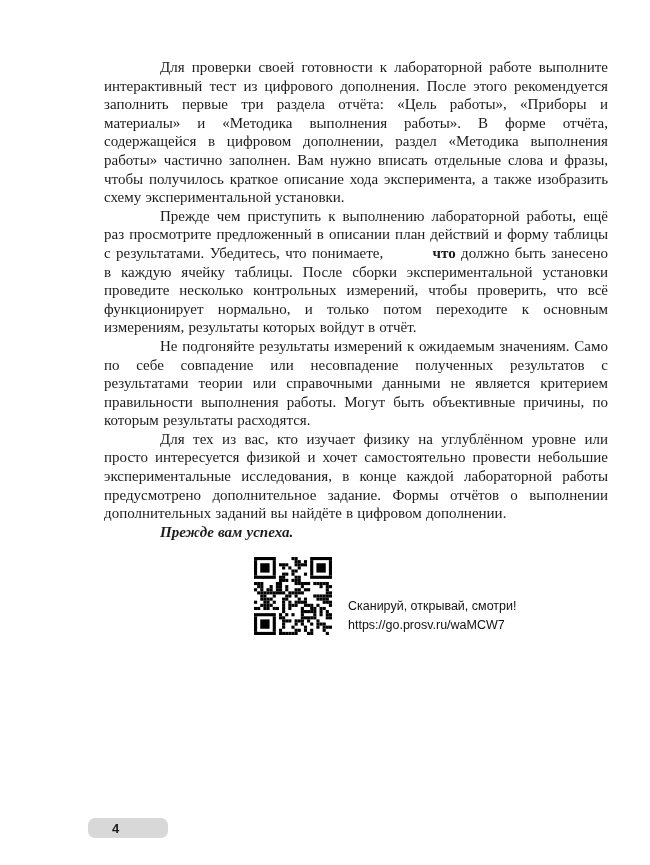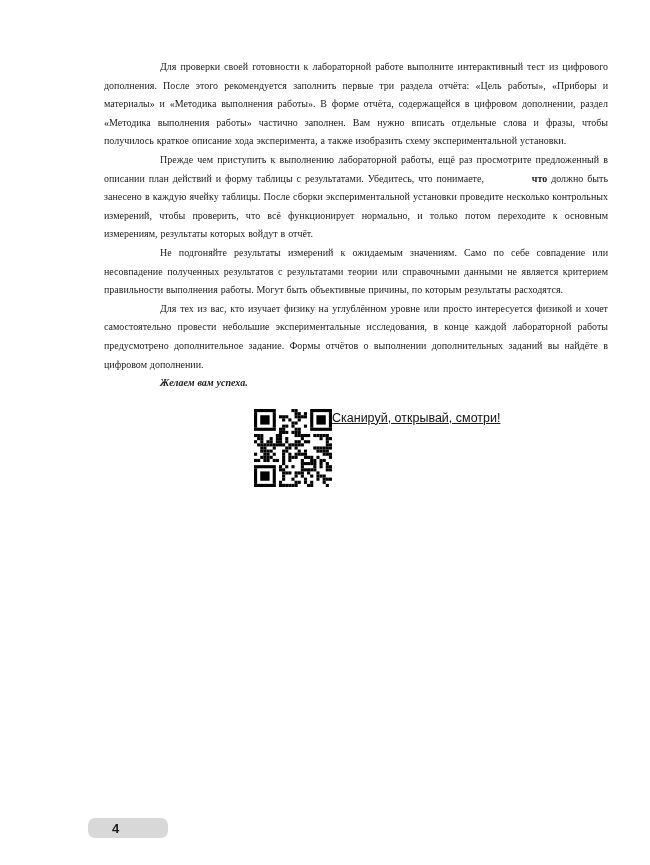--- a/index.html
+++ b/index.html
@@ -19,21 +19,21 @@
   .text-block {
     position: absolute;
     left: 104px;
     top: 58px;
     width: 504px;
   }
   .text-block p {
     margin: 0;
     text-align: justify;
     text-indent: 56px;
-    font-size: 10px;
+    font-size: 15px;
     line-height: 18.6px;
     hyphens: auto;
     -webkit-hyphens: auto;
     word-spacing: 0.4px;
   }
   .text-block p b {
     font-weight: bold;
     margin-left: 44px;
   }
   .closing {
@@ -42,22 +42,22 @@
     font-size: 15px;
     line-height: 19px;
     font-weight: bold;
     font-style: italic;
     text-align: left;
   }
   .qr-row {
     margin-top: 16px;
     margin-left: 150px;
     display: flex;
-    align-items: flex-start;
-    text-decoration: underline;
+    align-items: flex-end;
+    gap: 16px;
   }
   .qr {
     width: 78px;
     height: 78px;
     background: #ffffff;
     display: block;
     flex: 0 0 auto;
   }
   .qr-caption {
     font-family: "Liberation Sans", "DejaVu Sans", sans-serif;
@@ -89,21 +89,21 @@
 <div class="page">
 
   <div class="text-block">
     <div id="paragraphs">
         <p><span>Для проверки своей готовности к лабораторной работе выполните интерактивный тест из цифрового дополнения. После этого рекомендуется заполнить первые три раздела отчёта: «Цель работы», «Приборы и материалы» и «Методика выполнения работы». В форме отчёта, содержащейся в цифровом дополнении, раздел «Методика выполнения работы» частично заполнен. Вам нужно вписать отдельные слова и фразы, чтобы получилось краткое описание хода эксперимента, а также изобразить схему экспериментальной установки.</span></p>
         <p><span>Прежде чем приступить к выполнению лабораторной работы, ещё раз просмотрите предложенный в описании план действий и форму таблицы с результатами. Убедитесь, что понимаете, </span><b>что</b><span> должно быть занесено в каждую ячейку таблицы. После сборки экспериментальной установки проведите несколько контрольных измерений, чтобы проверить, что всё функционирует нормально, и только потом переходите к основным измерениям, результаты которых войдут в отчёт.</span></p>
         <p><span>Не подгоняйте результаты измерений к ожидаемым значениям. Само по себе совпадение или несовпадение полученных результатов с результатами теории или справочными данными не является критерием правильности выполнения работы. Могут быть объективные причины, по которым результаты расходятся.</span></p>
         <p><span>Для тех из вас, кто изучает физику на углублённом уровне или просто интересуется физикой и хочет самостоятельно провести небольшие экспериментальные исследования, в конце каждой лабораторной работы предусмотрено дополнительное задание. Формы отчётов о выполнении дополнительных заданий вы найдёте в цифровом дополнении.</span></p>
       </div>
 
-    <p class="closing">Желаем вам успеха.</p>
+    <p class="closing">Прежде вам успеха.</p>
 
     <div class="qr-row">
       <svg id="qr" class="qr" xmlns="http://www.w3.org/2000/svg" viewBox="0 0 25 25">
           <rect x="0" y="0" width="25" height="25" fill="#ffffff"></rect>
           <g fill="#000000">
             <rect x="0" y="0" width="7" height="1"></rect>
             <rect x="0" y="6" width="7" height="1"></rect>
             <rect x="0" y="1" width="1" height="5"></rect>
             <rect x="6" y="1" width="1" height="5"></rect>
             <rect x="2" y="2" width="3" height="3"></rect>
@@ -323,20 +323,21 @@
             <rect x="11" y="24" width="1" height="1"></rect>
             <rect x="12" y="24" width="1" height="1"></rect>
             <rect x="13" y="24" width="1" height="1"></rect>
             <rect x="17" y="24" width="1" height="1"></rect>
             <rect x="18" y="24" width="1" height="1"></rect>
             <rect x="23" y="24" width="1" height="1"></rect>
           </g>
         </svg>
       <div class="qr-caption">
         <div>Сканируй, открывай, смотри!</div>
+        <div>https://go.prosv.ru/waMCW7</div>
       </div>
     </div>
   </div>
 
   <div class="page-number-badge">
     <span>4</span>
   </div>
 
 </div>
 

